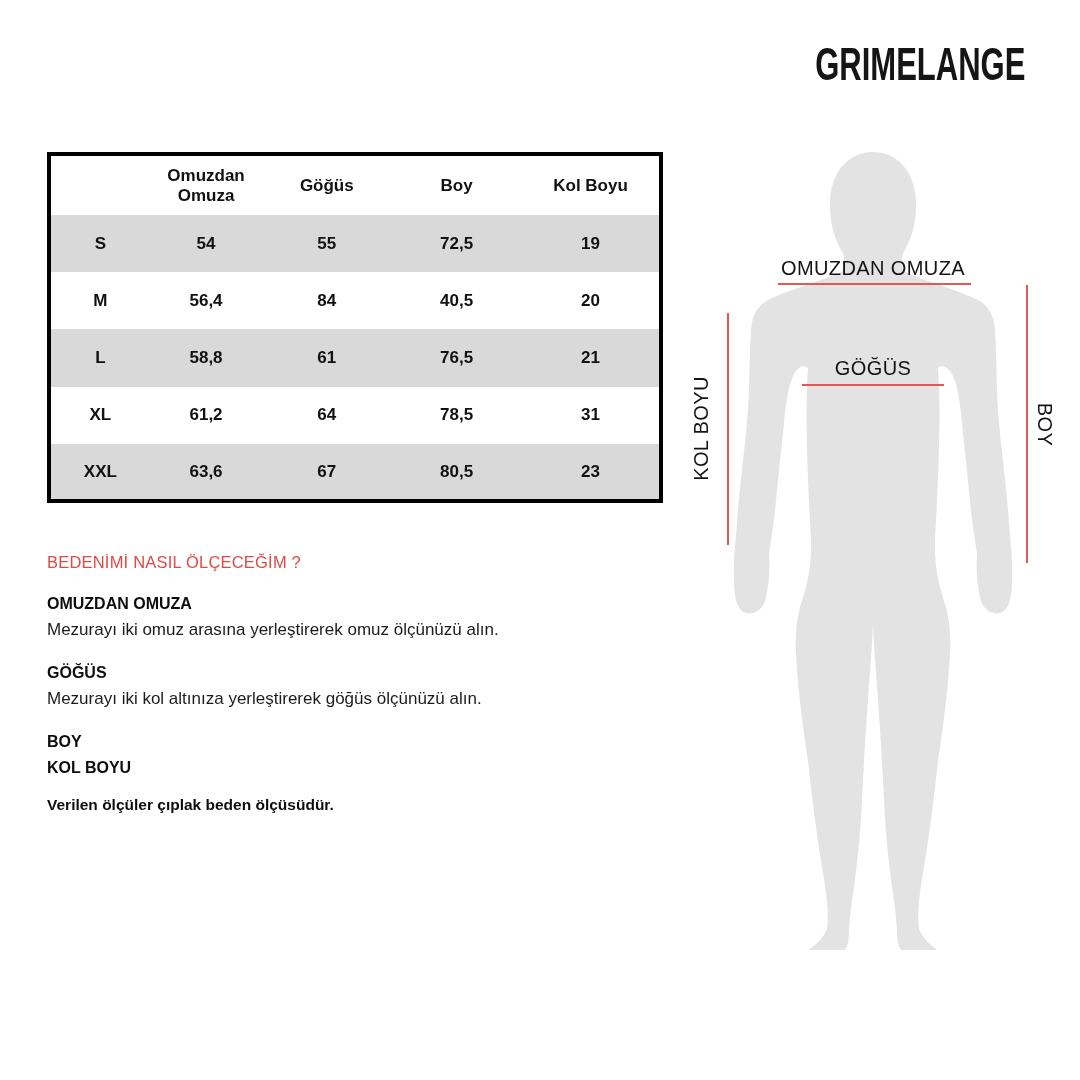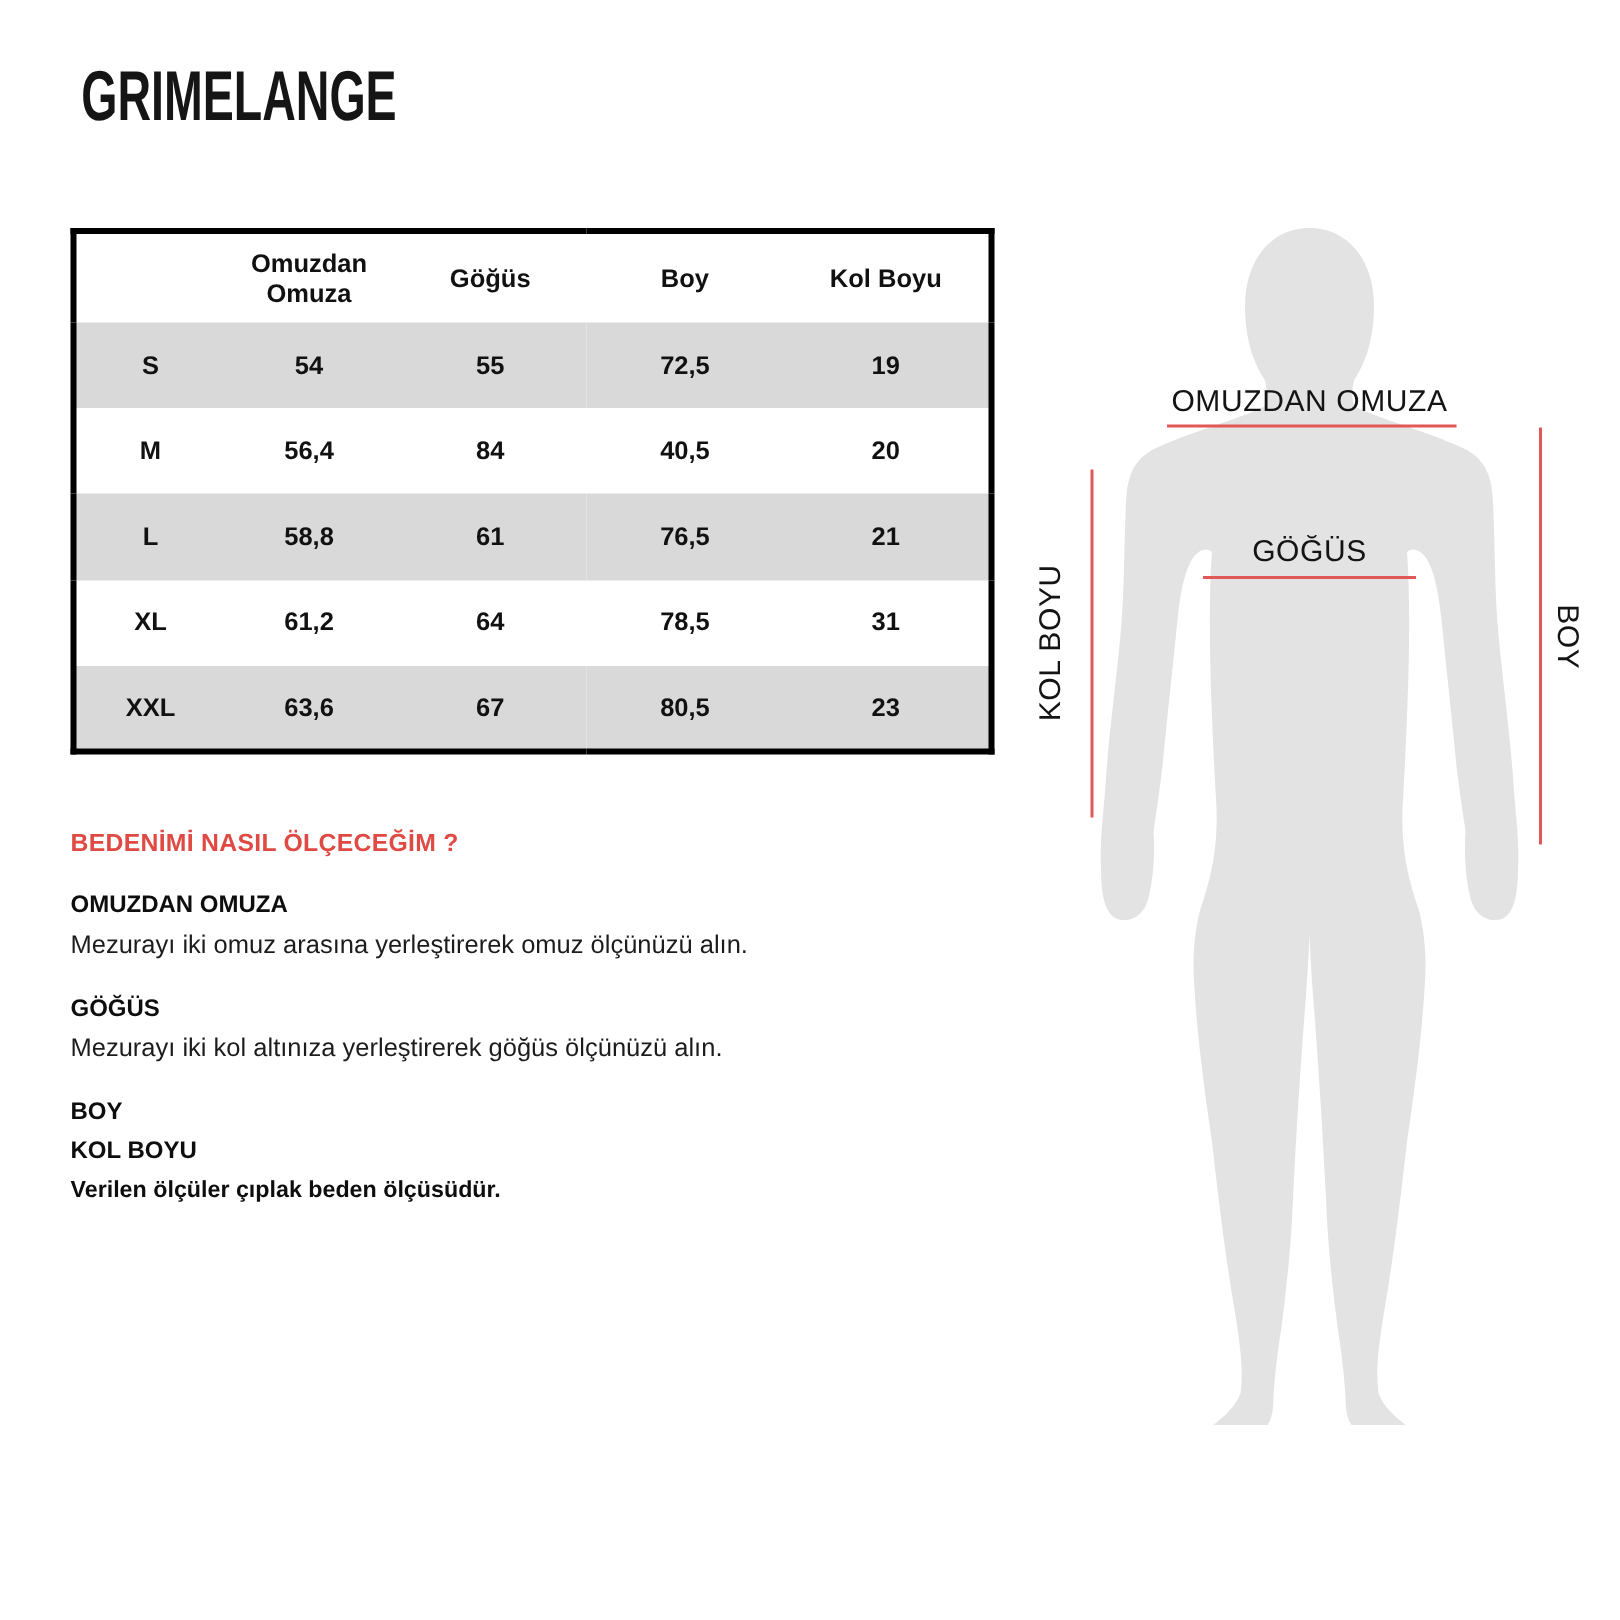--- a/index.html
+++ b/index.html
@@ -3,21 +3,21 @@
 <meta charset="utf-8">
 <style>
   * { margin:0; padding:0; box-sizing:border-box; }
   html,body { background:#ffffff; }
   .canvas {
     position:relative; width:1080px; height:1080px; background:#ffffff;
     font-family:"Liberation Sans", sans-serif; color:#111; overflow:hidden;
   }
 
   
-  .logo-wrap { position:absolute; left:0; right:0; top:36px; display:flex; justify-content:flex-start; }
+  .logo-wrap { position:absolute; left:0; right:0; top:36px; display:flex; justify-content:flex-end; }
   .logo {
     font-size:47px; font-weight:bold; letter-spacing:0px; color:#151515;
     transform:scaleX(0.66); transform-origin:center; white-space:nowrap;
   }
 
   
   table.size-table {
     position:absolute; left:47px; top:152px; width:616px; height:351px;
     border:4px solid #000; border-collapse:collapse; table-layout:fixed;
   }
@@ -49,26 +49,26 @@
 
   .red-line { position:absolute; background:#e05858; }
   .line-shoulder { left:778px; top:283px; width:193px; height:2px; }
   .line-chest    { left:802px; top:384px; width:142px; height:2px; }
   .line-arm      { left:727px; top:313px; width:2px; height:232px; }
   .line-boy      { left:1026px; top:285px; width:2px; height:278px; }
 
   
   .guide { position:absolute; left:47px; top:552px; width:600px; }
   .guide-title {
-    color:#e04a44; font-weight:bold; font-size:16.5px; line-height:20px;
+    color:#e04a44; font-weight:normal; font-size:16.5px; line-height:20px;
     margin-bottom:22px; letter-spacing:0.2px;
   }
   .guide-heading { font-weight:bold; font-size:16px; line-height:20px; margin-bottom:6px; color:#0e0e0e; }
   .guide-text { font-size:17px; line-height:19px; margin-bottom:24px; color:#1c1c1c; }
-  .guide-note { font-weight:bold; font-size:15.5px; line-height:19px; margin-top:6px; color:#0e0e0e; }
+  .guide-note { font-weight:bold; font-size:15.5px; line-height:19px; margin-top:17px; color:#0e0e0e; }
 </style>
 </head>
 <body>
 
 <div class="canvas">
 
   <div class="logo-wrap">
     <div class="logo">GRIMELANGE</div>
   </div>
 

